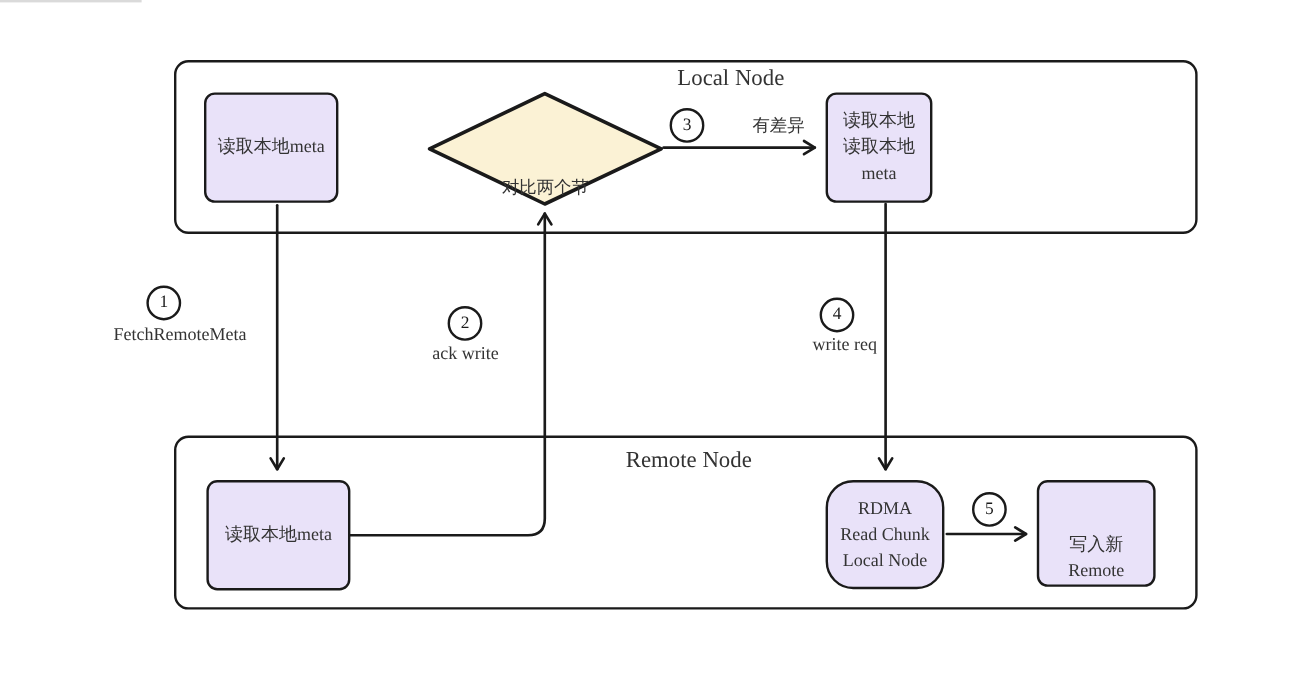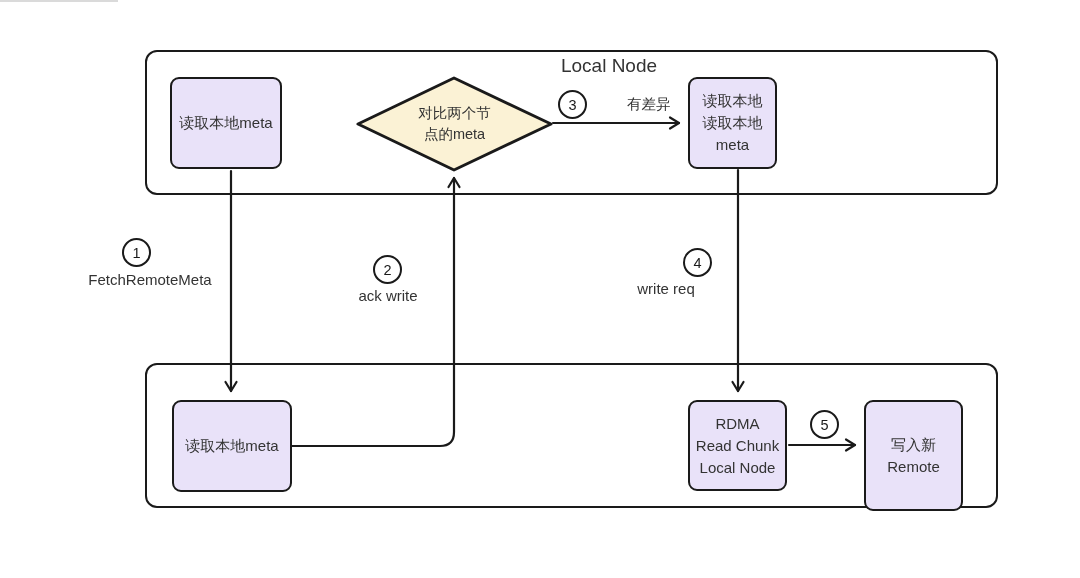--- a/index.html
+++ b/index.html
@@ -2,21 +2,21 @@
 <html style="--box-fill: #e9e2f9; --diamond-fill: #fbf2d5; --stroke: #1a1a1a; --text: #333333; --background: #ffffff;"><head>
 <meta charset="utf-8">
 <style>
   html, body {
     margin: 0; padding: 0;
     width: 1080px; height: 578px;
     background: var(--background, #ffffff);
     font-family: "Liberation Sans", "DejaVu Sans", sans-serif;
     overflow: hidden;
   }
-  .canvas { position: absolute; left: 0; top: 0; width: 1080px; height: 578px; }
+  .canvas { position: absolute; left: 0; top: 0; width: 1080px; height: 578px; font-family: Liberation Serif, serif; }
 
   .artifact {
     position: absolute; left: 0; top: 0; width: 118px; height: 2px;
     background: #dadada;
   }
 
   .container {
     position: absolute;
     border: 2px solid var(--stroke, #1a1a1a);
     border-radius: 12px;
@@ -45,22 +45,22 @@
     align-items: center; justify-content: center;
     font-size: 15px; line-height: 22px;
     color: var(--text, #333);
     text-align: center;
     box-sizing: border-box;
   }
   .node span { display: block; }
   .b1 { left: 170px; top: 77px;  width: 112px; height: 92px; }
   .b2 { left: 688px; top: 77px;  width: 89px;  height: 92px; }
   .b3 { left: 172px; top: 400px; width: 120px; height: 92px; }
-  .b4 { left: 688px; top: 400px; width: 99px;  height: 91px; }
-  .b5 { left: 864px; top: 400px; width: 99px;  height: 111px; }
+  .b4 { left: 688px; top: 400px; width: 99px;  height: 91px; border-radius: 23px; }
+  .b5 { left: 864px; top: 400px; width: 99px;  height: 89px; justify-content: flex-end; }
 
   .wires {
     position: absolute; left: 0; top: 0;
     width: 1080px; height: 578px;
     pointer-events: none;
   }
   .arrow {
     fill: none;
     stroke: var(--stroke, #1a1a1a);
     stroke-width: 2.2;
@@ -78,21 +78,21 @@
     stroke-width: 2.2;
     stroke-linecap: round;
     stroke-linejoin: round;
   }
   .diamond-text {
     position: absolute; left: 384px; top: 103px; width: 141px;
     text-align: center;
     font-size: 14.5px; line-height: 21px;
     color: var(--text, #333);
   }
-  .diamond-text span { display: block; }
+  .diamond-text span { display: block; margin-top: 44px; }
 
   .badge {
     position: absolute;
     width: 29px; height: 29px;
     border: 2px solid var(--stroke, #1a1a1a);
     border-radius: 50%;
     background: #ffffff;
     display: flex; align-items: center; justify-content: center;
     font-size: 14.5px;
     color: var(--stroke, #1a1a1a);
@@ -106,32 +106,33 @@
 
   .step-label {
     position: absolute;
     font-size: 15px;
     color: var(--text, #333);
     white-space: nowrap;
   }
   .l1 { left: 150px; top: 271px; transform: translateX(-50%); }
   .l2 { left: 388px; top: 287px; transform: translateX(-50%); }
   .l3 { left: 627px; top: 95px; font-size: 14.5px; }
-  .l4 { left: 666px; top: 280px; transform: translateX(-50%); }
+  .l4 { left: 704px; top: 280px; transform: translateX(-50%); }
 </style>
 </head>
 <body>
 
 <div class="canvas">
 
   <div class="artifact"></div>
 
   <div class="container local"></div>
   <div class="container remote"></div>
   <div class="label-lg" id="local-label">Local Node</div>
+  <div class="label-lg" id="remote-label">Remote Node</div>
 
   <svg class="wires" viewBox="0 0 1080 578" xmlns="http://www.w3.org/2000/svg">
     <defs>
       <marker id="ah" viewBox="0 0 16 16" refX="13" refY="8" markerWidth="16" markerHeight="16" markerUnits="userSpaceOnUse" orient="auto-start-reverse">
         <path class="ah-path" d="M4 2.5 L13 8 L4 13.5"></path>
       </marker>
     </defs>
 
     <polygon class="diamond" points="358,124 454,78 551,124 454,170"></polygon>
 
@@ -141,21 +142,20 @@
     <path class="arrow" d="M738 170 L738 391" marker-end="url(#ah)"></path>
     <path class="arrow" d="M789 445 L855 445" marker-end="url(#ah)"></path>
   </svg>
 
   <div class="node b1">
     <span>读取本地meta</span>
   </div>
 
   <div class="diamond-text">
     <span>对比两个节</span>
-    <span>点的meta</span>
   </div>
 
   <div class="node b2">
     <span>读取本地</span>
     <span>读取本地meta</span>
   </div>
 
   <div class="node b3">
     <span>读取本地meta</span>
   </div>

